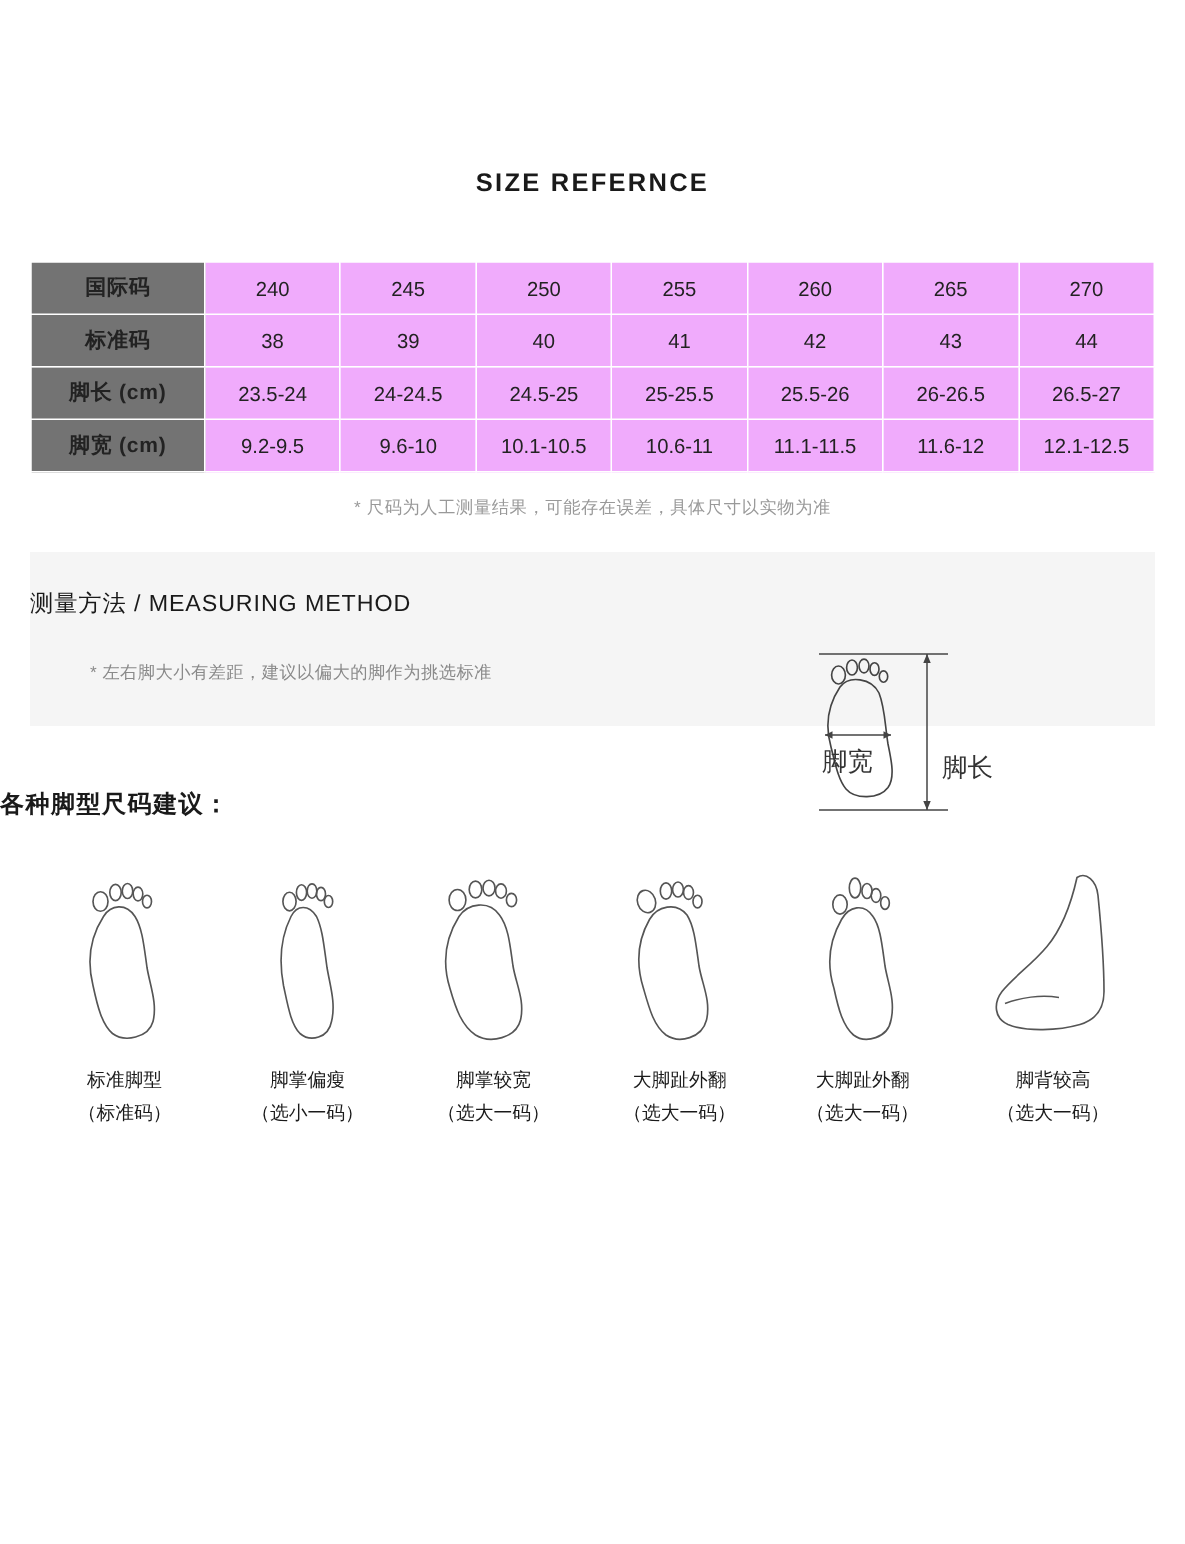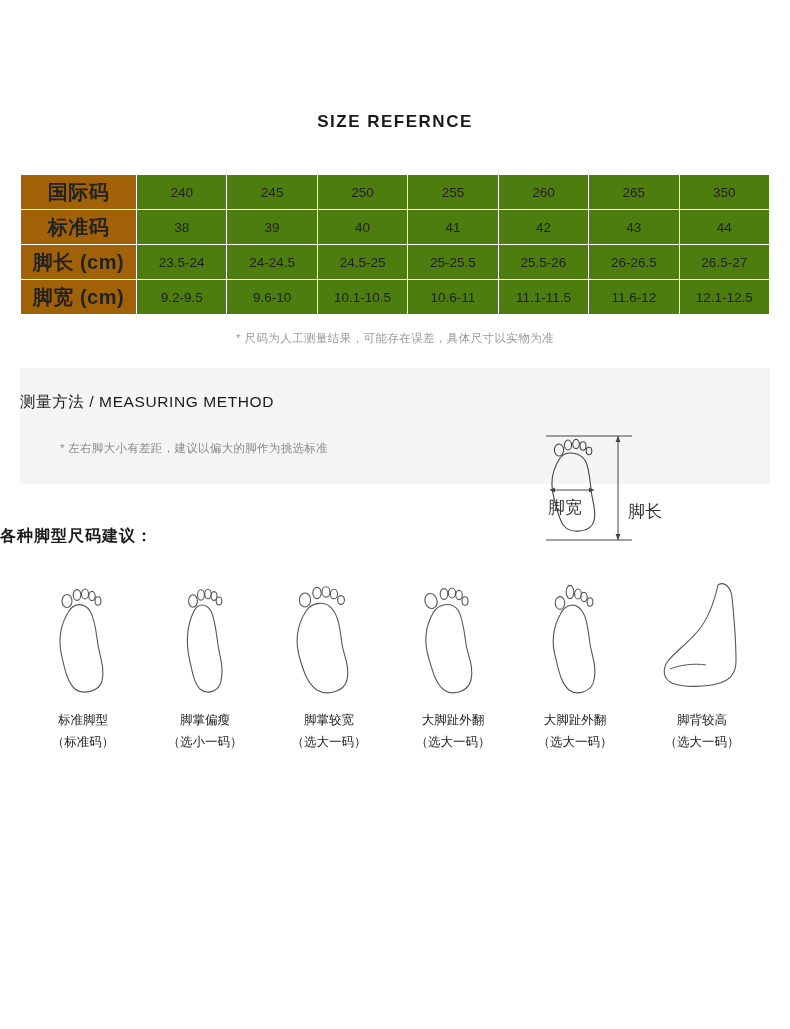--- a/index.html
+++ b/index.html
@@ -50,28 +50,28 @@
     width: 750px;
     border-collapse: collapse;
     table-layout: fixed;
   }
   table.size-table td {
     border: 1px solid #ffffff;
     height: 34px;
     text-align: center;
     font-size: 13.5px;
     color: #222;
-    background: #4d7c0f;
+    background: #f0abfc;
     padding: 0;
   }
   table.size-table td.rowhead {
     width: 115px;
-    background: #a16207;
+    background: #737373;
     font-weight: bold;
-    font-size: 20px;
+    font-size: 14px;
     letter-spacing: 0.5px;
   }
   .table-note {
     text-align: center;
     font-size: 11.5px;
     color: #999;
     margin-top: 16px;
     letter-spacing: 0.4px;
   }
 
@@ -167,21 +167,21 @@
     <table class="size-table">
       <tbody>
         <tr>
           <td class="rowhead">国际码</td>
           <td>240</td>
           <td>245</td>
           <td>250</td>
           <td>255</td>
           <td>260</td>
           <td>265</td>
-          <td>350</td>
+          <td>270</td>
         </tr>
         <tr>
           <td class="rowhead">标准码</td>
           <td>38</td>
           <td>39</td>
           <td>40</td>
           <td>41</td>
           <td>42</td>
           <td>43</td>
           <td>44</td>

